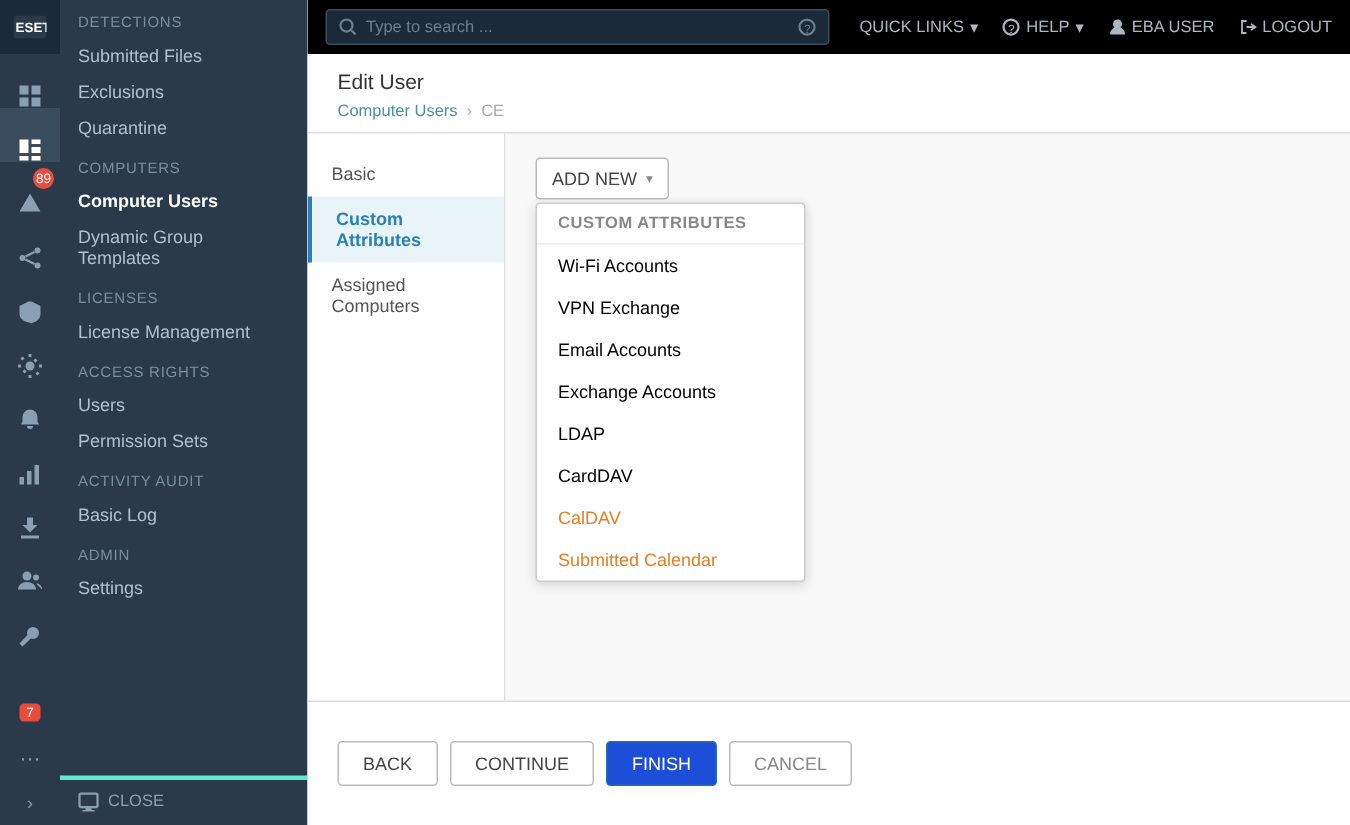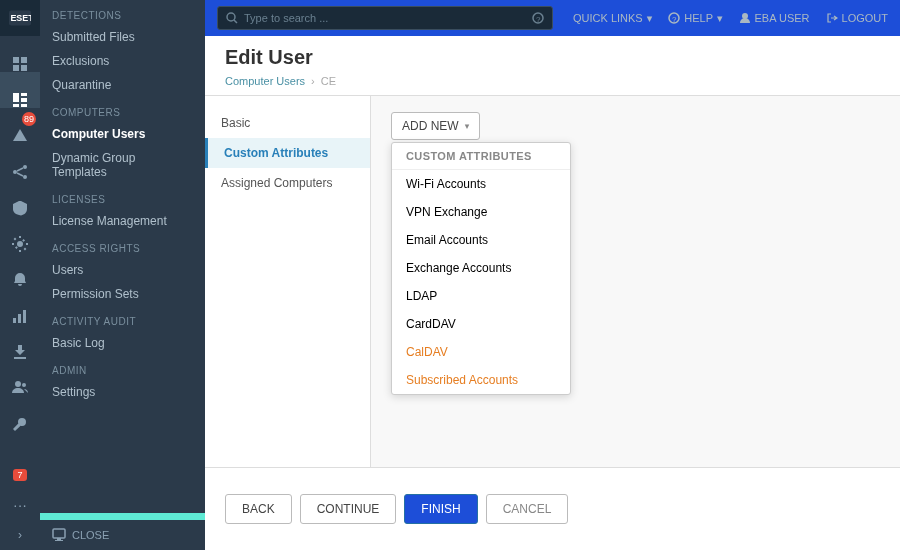--- a/index.html
+++ b/index.html
@@ -93,43 +93,42 @@
     }
     .sidebar-item {
       padding: 5px 12px;
       color: #b0c0cc;
       cursor: pointer;
       font-size: 12px;
     }
     .sidebar-item.active { color: #fff; font-weight: bold; }
     .sidebar-bottom {
       margin-top: auto;
-      border-top: 7px solid #5eead4;
+      border-top: 3px solid #5eead4;
       padding: 8px 12px;
       display: flex;
-      align-items: center;
       gap: 6px;
       color: #8aa0b2;
       font-size: 11px;
       cursor: pointer;
     }
 
     
     .main-area {
       flex: 1;
       display: flex;
       flex-direction: column;
       background: #f5f5f5;
       overflow: hidden;
     }
 
     
     .topbar {
       height: 36px;
-      background: #1d4ed8;
+      background: #000000;
       display: flex;
       align-items: center;
       padding: 0 12px;
       gap: 20px;
     }
     .topbar-search {
       flex: 1;
       max-width: 340px;
       height: 24px;
       background: #1a2a38;
@@ -173,23 +172,23 @@
       overflow: hidden;
     }
 
     
     .page-header {
       background: #fff;
       padding: 10px 20px 0 20px;
       border-bottom: 1px solid #ddd;
     }
     .page-title {
-      font-size: 20px;
+      font-size: 14px;
       color: #333;
-      font-weight: 700;
+      font-weight: 400;
       margin-bottom: 6px;
     }
     .breadcrumb {
       display: flex;
       align-items: center;
       gap: 6px;
       font-size: 11px;
       color: #777;
       padding-bottom: 8px;
     }
@@ -199,21 +198,21 @@
 
     
     .page-body {
       flex: 1;
       display: flex;
       overflow: hidden;
     }
 
     
     .tab-sidebar {
-      width: 166px;
+      width: 132px;
       background: #fff;
       border-right: 1px solid #ddd;
       padding-top: 12px;
     }
     .tab-item {
       padding: 8px 16px;
       font-size: 12px;
       color: #555;
       cursor: pointer;
     }
@@ -511,21 +510,21 @@
           </button>
           <div class="dropdown-menu">
             <div class="dd-header">Custom Attributes</div>
             <div class="dd-item">Wi-Fi Accounts</div>
             <div class="dd-item">VPN Exchange</div>
             <div class="dd-item">Email Accounts</div>
             <div class="dd-item">Exchange Accounts</div>
             <div class="dd-item">LDAP</div>
             <div class="dd-item">CardDAV</div>
             <div class="dd-item orange">CalDAV</div>
-            <div class="dd-item orange">Subscribed Accounts</div>
+            <div class="dd-item orange">Submitted Calendar</div>
           </div>
         </div>
       </div>
     </div>
 
     <div class="footer-buttons">
       <button class="btn">BACK</button>
       <button class="btn">CONTINUE</button>
       <button class="btn primary">FINISH</button>
       <button class="btn cancel">CANCEL</button>

